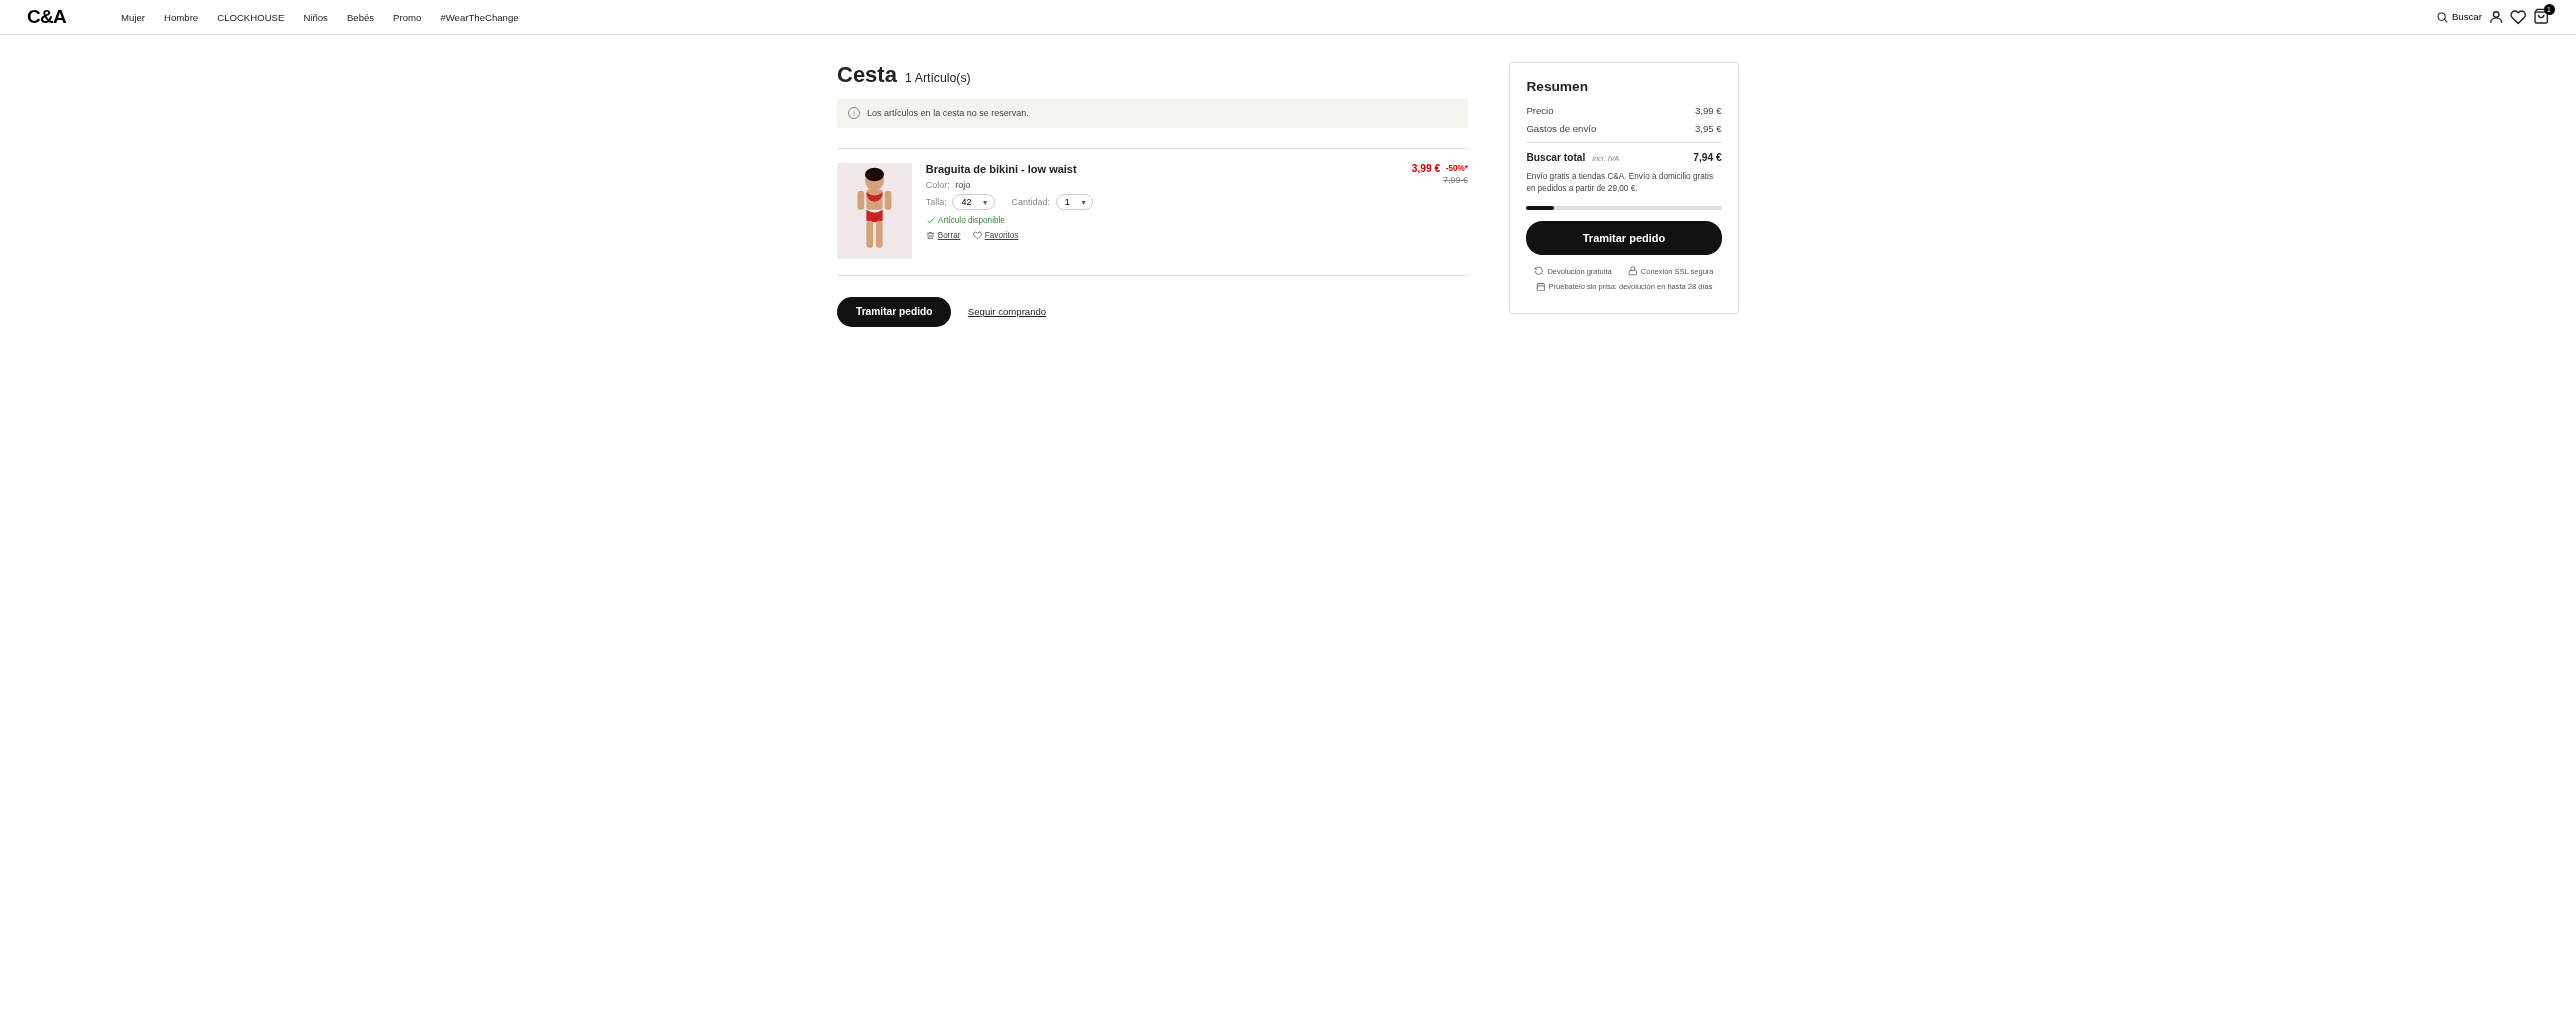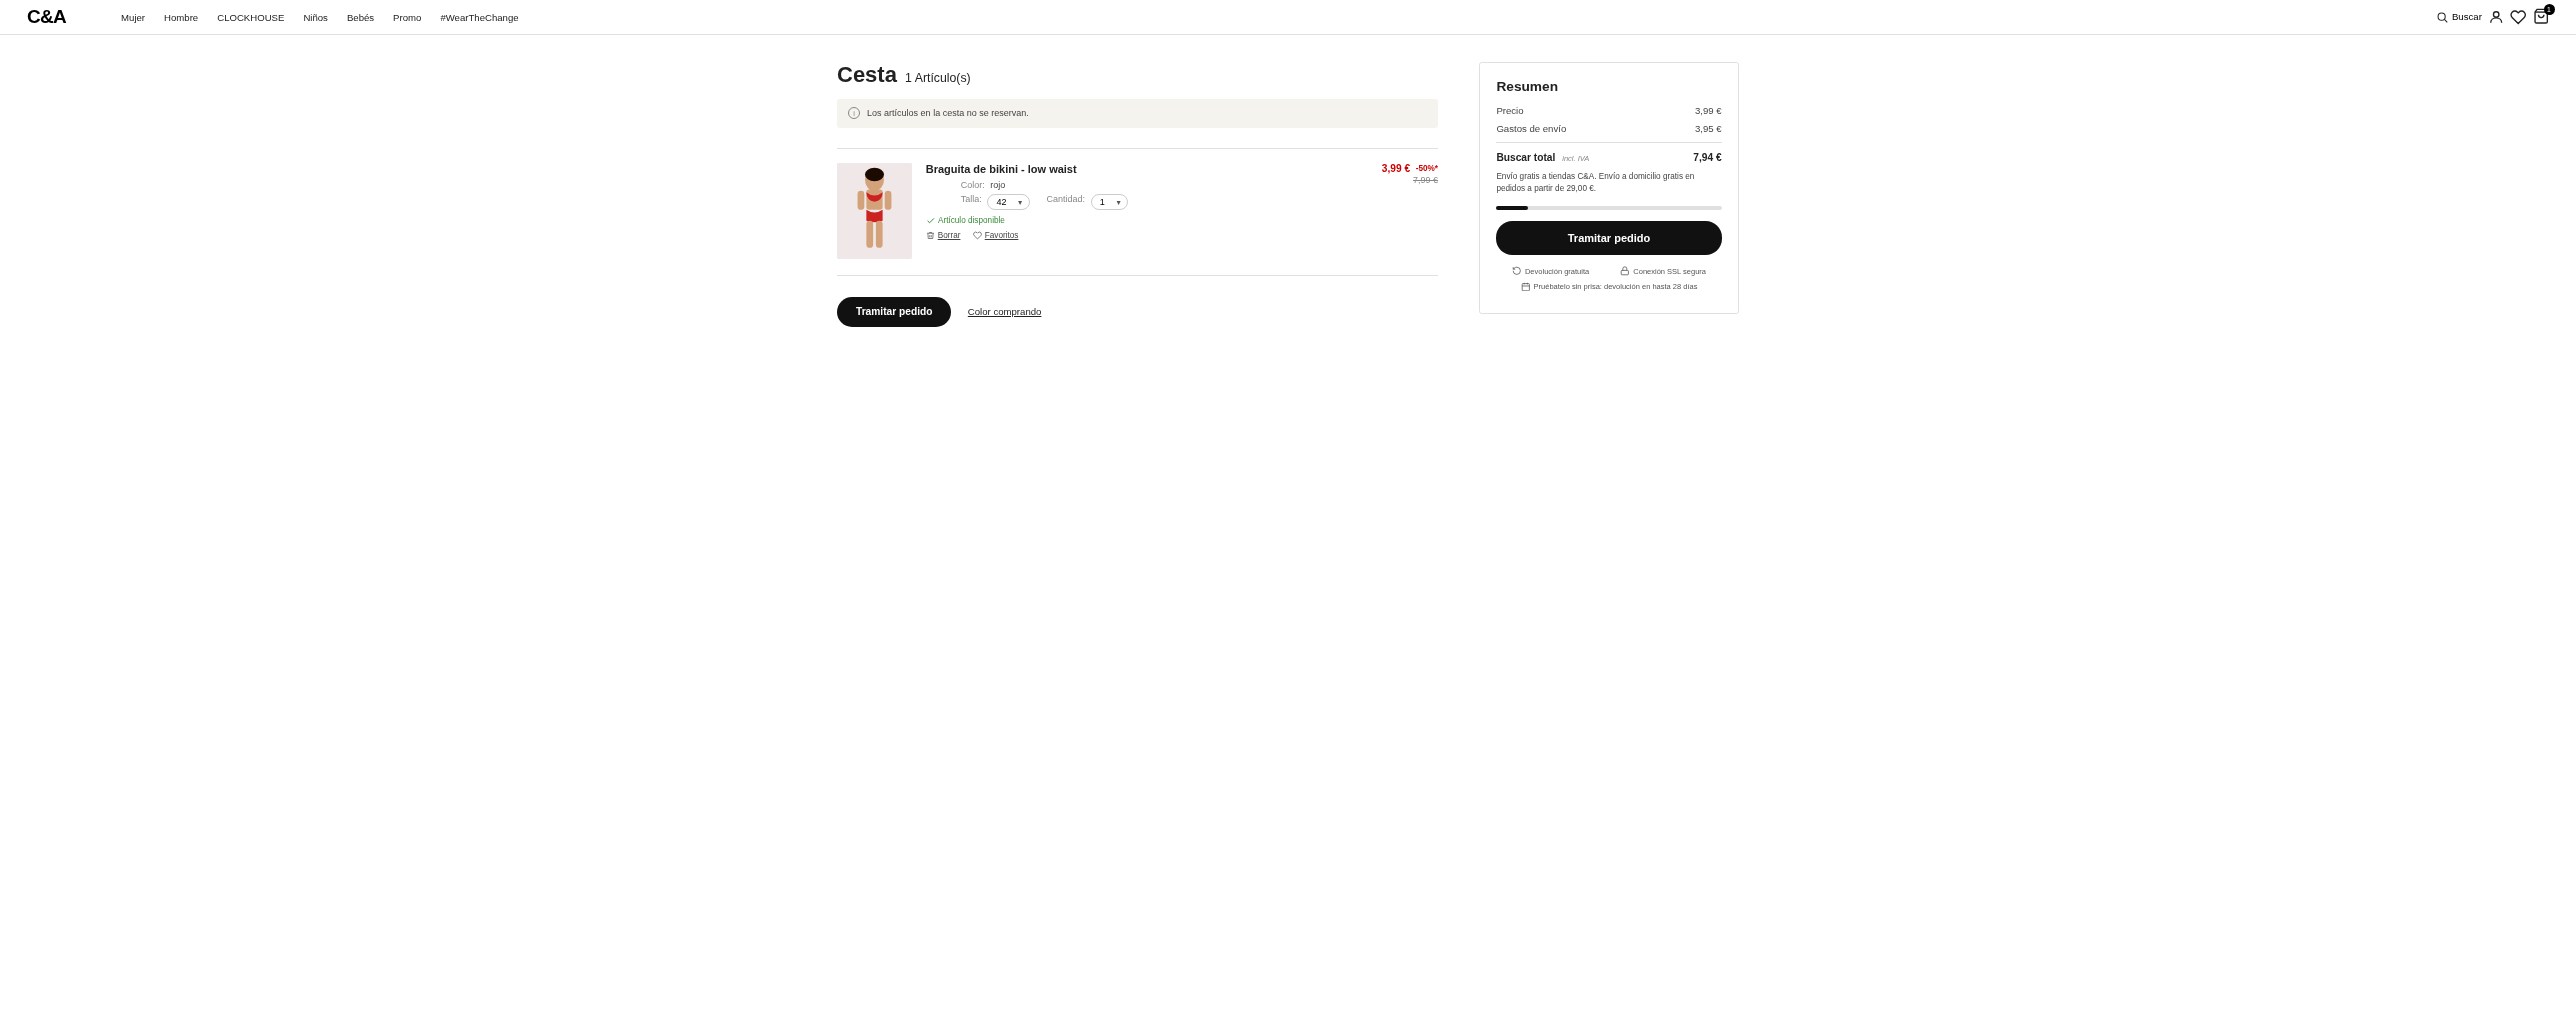--- a/index.html
+++ b/index.html
@@ -75,21 +75,21 @@
       display: flex;
       max-width: 956px;
       margin: 0 auto;
       padding: 27px 27px 41px;
       gap: 41px;
     }
     .cart-section {
       flex: 1;
     }
     .sidebar {
-      width: 260px;
+      width: 230px;
       flex-shrink: 0;
     }
 
     
     .cart-title {
       font-size: 22px;
       font-weight: 700;
       margin-bottom: 11px;
       display: flex;
       align-items: baseline;
@@ -151,22 +151,22 @@
     .product-name {
       font-size: 11px;
       font-weight: 600;
       margin-bottom: 5.5px;
     }
     .product-attr {
       font-size: 9px;
       color: #444;
       margin-bottom: 4.1px;
       display: flex;
+      align-items: center;
       gap: 5.5px;
-      margin-left: 35px;
     }
     .product-attr label { color: #888; }
     .select-wrap {
       position: relative;
       display: inline-flex;
       align-items: center;
       border: 0.7px solid #ccc;
       border-radius: 13.7px;
       padding: 2px 19px 2px 8.2px;
       font-size: 9px;
@@ -514,21 +514,21 @@
         <div class="price-sale">
           <span>3,99 €</span>
           <span class="discount-badge">-50%*</span>
         </div>
         <div class="price-original">7,99 €</div>
       </div>
     </div>
 
     <div class="bottom-actions">
       <button class="btn-checkout-main">Tramitar pedido</button>
-      <button class="btn-continue">Color comprando</button>
+      <button class="btn-continue">Seguir comprando</button>
     </div>
   </div>
 
   <div class="sidebar">
 
     <div class="summary-box">
       <div class="summary-title">Resumen</div>
 
       <div class="summary-row">
         <span>Precio</span>

